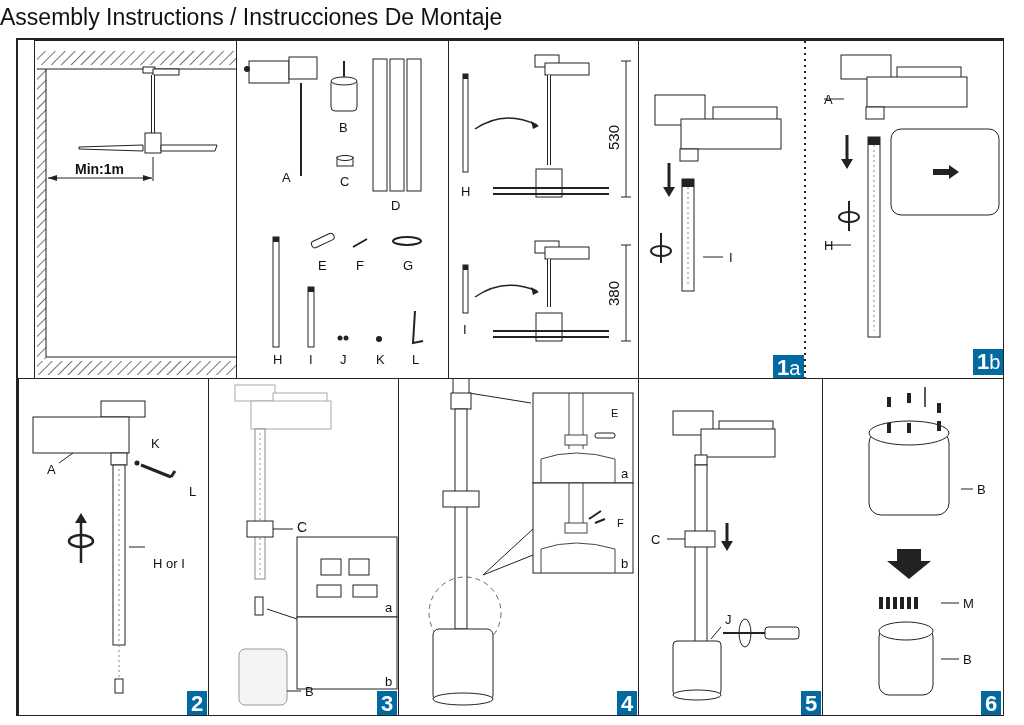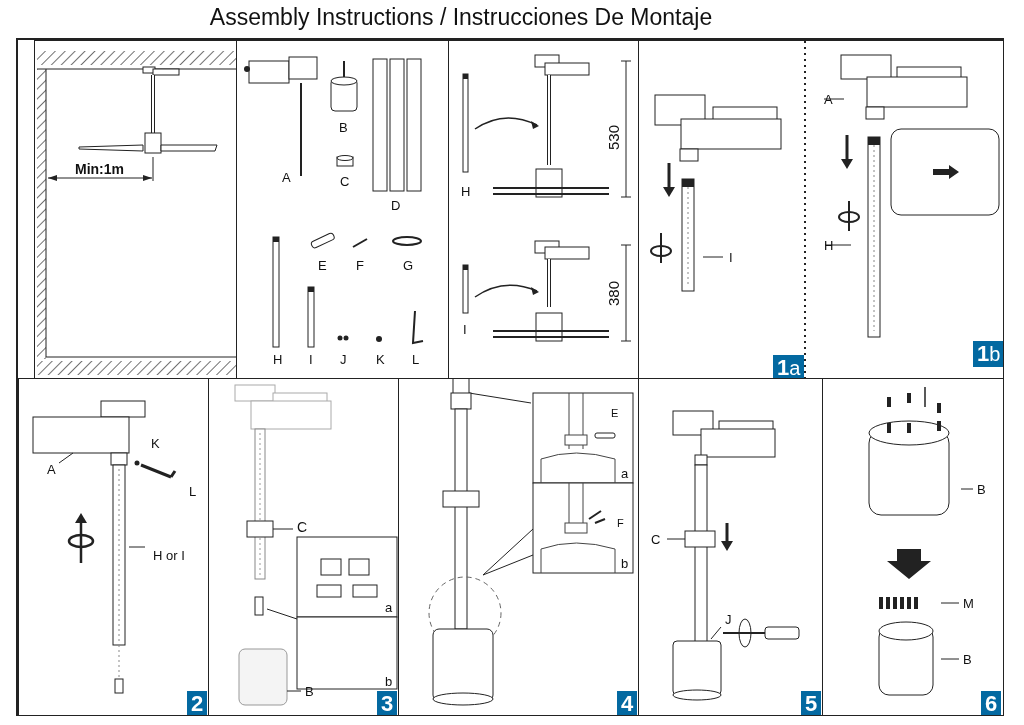--- a/index.html
+++ b/index.html
@@ -1,17 +1,17 @@
 <!DOCTYPE html>
 <html><head>
 <meta charset="utf-8">
 <style>
   html,body{margin:0;padding:0;background:#fff;}
   body{width:1024px;height:725px;position:relative;overflow:hidden;font-family:"Liberation Sans",sans-serif;color:#111;}
-  .title{position:absolute;left:0;top:4px;width:922px;text-align:center;font-size:23px;letter-spacing:0;}
+  .title{position:absolute;left:0;top:4px;width:922px;font-size:23px;letter-spacing:0;}
   .frame{position:absolute;left:16px;top:38px;width:988px;height:678px;border:2px solid #222;box-sizing:border-box;}
   .panel{position:absolute;border:1px solid #222;box-sizing:border-box;overflow:hidden;background:#fff;}
   svg{position:absolute;left:0;top:0;}
   .lbl{position:absolute;font-size:13px;line-height:13px;}
   .step{position:absolute;background:#0369a1;color:#fff;font-weight:bold;font-size:22px;line-height:26px;text-align:center;padding:0 4px;}
   .step small{font-size:20px;font-weight:normal;}
   .dim{position:absolute;font-size:15px;transform:rotate(-90deg);transform-origin:center;}
 </style>
 </head>
 <body>
@@ -186,21 +186,21 @@
         <line x1="185" y1="58" x2="205" y2="58" stroke="#222"></line>
         <line x1="186" y1="204" x2="212" y2="204" stroke="#222"></line>
         <rect x="252" y="88" width="108" height="86" rx="10" fill="#fff" stroke="#222"></rect>
         <polygon points="294,128 310,128 310,124 320,131 310,138 310,134 294,134" fill="#222"></polygon>
       </g>
     </svg>
     <div class="lbl" style="left:90px;top:210px;">I</div>
     <div class="lbl" style="left:185px;top:52px;">A</div>
     <div class="lbl" style="left:185px;top:198px;">H</div>
     <div class="step" style="left:134px;top:314px;"><span>1</span><small>a</small></div>
-    <div class="step" style="left:334px;top:300px;"><span>1</span><small>b</small></div>
+    <div class="step" style="left:334px;top:308px;"><span>1</span><small>b</small></div>
   </div>
 
   <div class="panel" style="left:0;top:338px;width:192px;height:338px;">
     <svg width="192" height="338">
       <rect x="82" y="22" width="44" height="16" fill="#fff" stroke="#222"></rect>
       <rect x="14" y="38" width="96" height="36" fill="#fff" stroke="#222"></rect>
       <rect x="92" y="74" width="16" height="12" fill="#fff" stroke="#222"></rect>
       <rect x="94" y="86" width="12" height="180" fill="#fff" stroke="#222"></rect>
       <line x1="100" y1="90" x2="100" y2="262" stroke="#888" stroke-dasharray="2,3"></line>
       <line x1="100" y1="266" x2="100" y2="300" stroke="#888" stroke-dasharray="2,3"></line>
@@ -210,21 +210,21 @@
       <line x1="152" y1="98" x2="156" y2="92" stroke="#222" stroke-width="3"></line>
       <ellipse cx="62" cy="162" rx="12" ry="6" fill="none" stroke="#222" stroke-width="2.5"></ellipse>
       <line x1="62" y1="140" x2="62" y2="184" stroke="#222" stroke-width="2.5"></line>
       <polygon points="56,144 68,144 62,134" fill="#222"></polygon>
       <line x1="110" y1="168" x2="126" y2="168" stroke="#222"></line>
       <line x1="40" y1="84" x2="54" y2="74" stroke="#222"></line>
     </svg>
     <div class="lbl" style="left:28px;top:84px;">A</div>
     <div class="lbl" style="left:132px;top:58px;">K</div>
     <div class="lbl" style="left:170px;top:106px;">L</div>
-    <div class="lbl" style="left:134px;top:170px;">H or I</div>
+    <div class="lbl" style="left:134px;top:178px;">H or I</div>
     <div class="step" style="left:168px;top:312px;">2</div>
   </div>
 
   <div class="panel" style="left:190px;top:338px;width:192px;height:338px;">
     <svg width="192" height="338">
       <rect x="26" y="6" width="40" height="16" fill="#fff" stroke="#aaa"></rect>
       <rect x="64" y="14" width="54" height="14" fill="#fff" stroke="#aaa"></rect>
       <rect x="42" y="22" width="80" height="28" fill="#fff" stroke="#aaa"></rect>
       <rect x="46" y="50" width="10" height="150" fill="#fff" stroke="#888"></rect>
       <line x1="51" y1="54" x2="51" y2="196" stroke="#999" stroke-dasharray="2,3"></line>

